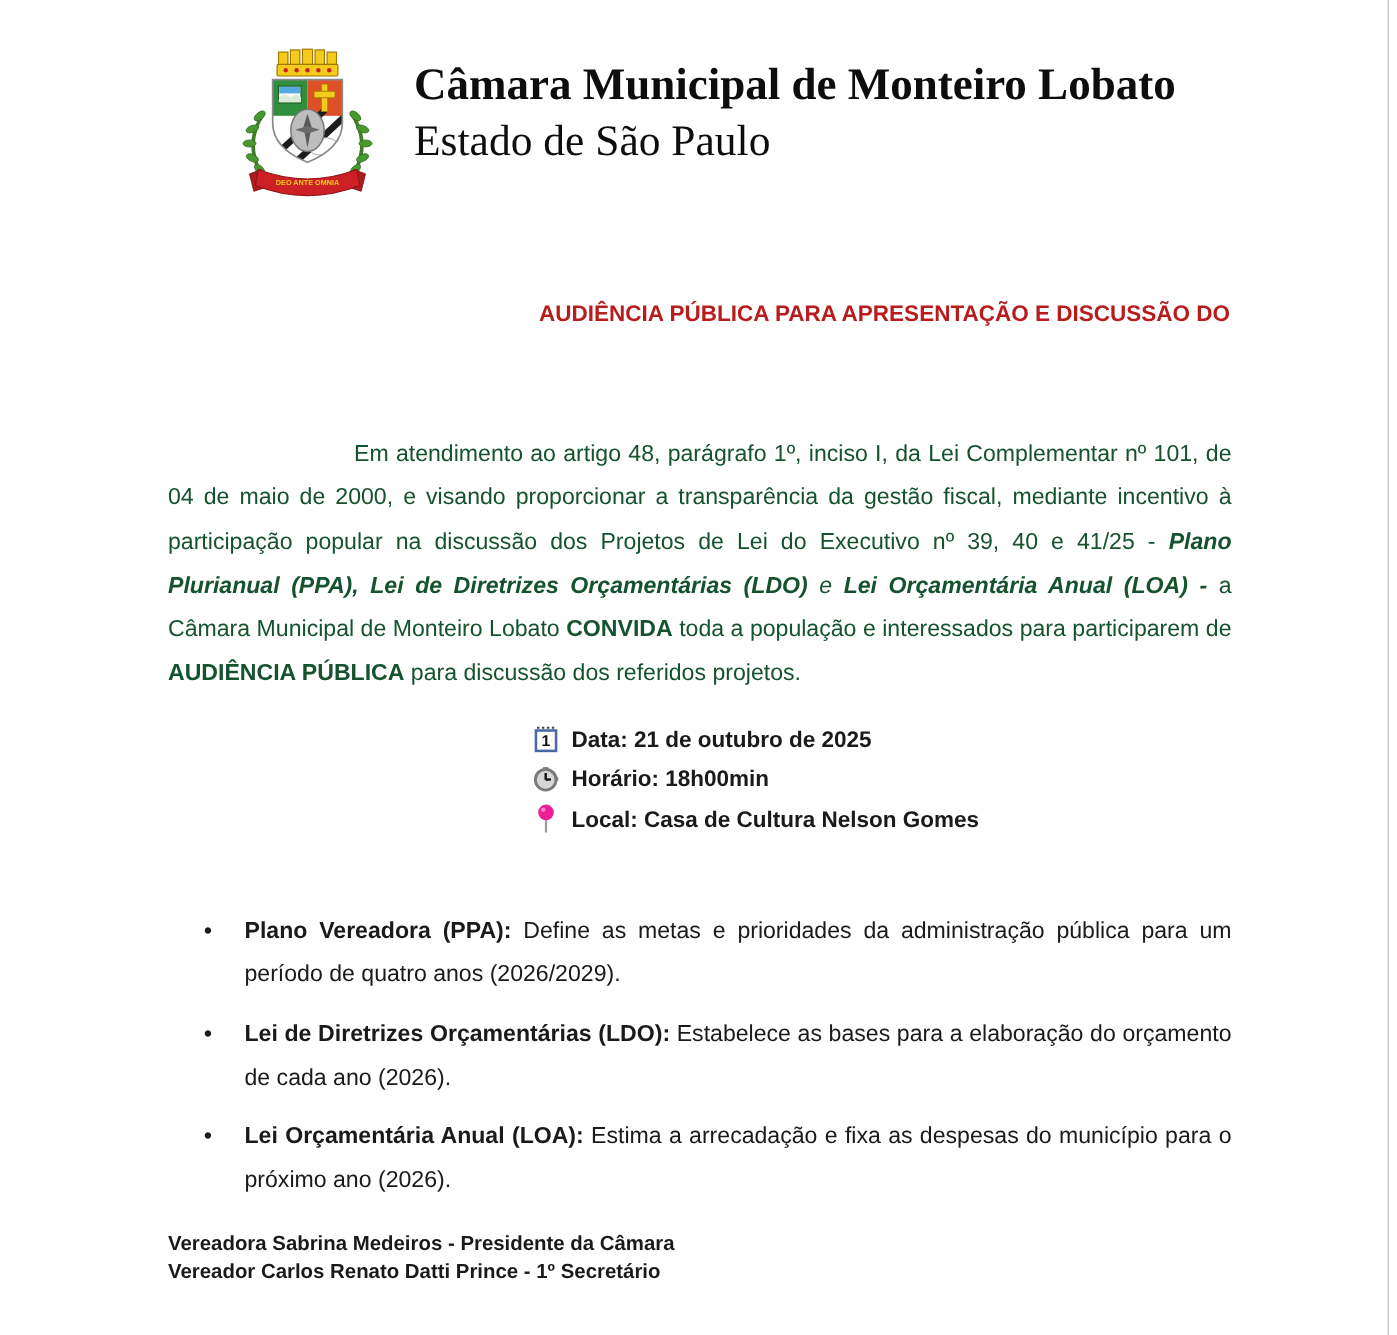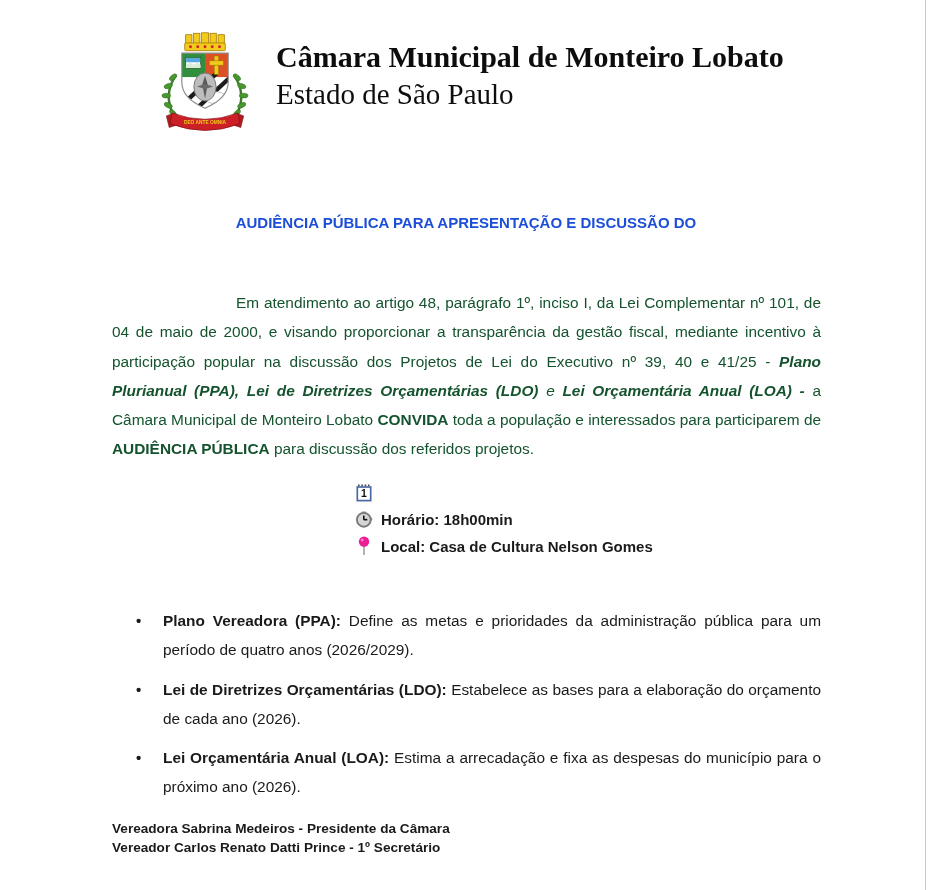--- a/index.html
+++ b/index.html
@@ -11,22 +11,22 @@
   .b{font-weight:bold;}
   .i{font-style:italic;}
   
   .page-edge{position:absolute;top:0;bottom:0;left:925px;width:1px;background:#c9c9c9;}
   
   .crest{position:absolute;left:147px;top:26px;width:116px;height:118px;}
   .header-text{position:absolute;left:276px;top:38px;width:548px;text-align:left;color:#0d0d0d;}
   .org-name{font-family:"Liberation Serif","DejaVu Serif",serif;font-weight:bold;font-size:30px;line-height:38px;}
   .state-name{font-family:"Liberation Serif","DejaVu Serif",serif;font-size:29px;line-height:36px;}
   
-  .doc-title{position:absolute;left:112px;top:206px;width:708px;text-align:center;
-    font-weight:bold;font-size:15px;line-height:34px;color:#1d4ed8;}
+  .doc-title{position:absolute;left:112px;top:193px;width:708px;text-align:right;
+    font-weight:bold;font-size:15px;line-height:34px;color:#b91c1c;}
   
   .intro{position:absolute;left:112px;top:288px;width:709px;text-align:justify;
     font-size:15.4px;line-height:29.3px;color:#14532d;text-indent:124px;}
   
   .event{position:absolute;left:354px;top:480px;color:#1a1a1a;}
   .event-row{display:flex;align-items:center;height:26.5px;font-weight:bold;font-size:15px;}
   .event-icon{width:20px;height:20px;display:flex;align-items:center;justify-content:center;margin-right:7px;flex:0 0 20px;}
   
   .bullets{position:absolute;left:132px;top:606px;width:689px;color:#1a1a1a;}
   .bullet-item{display:flex;margin-bottom:10px;}
@@ -131,20 +131,21 @@
 
 <div class="event">
   <div class="event-row">
     <span class="event-icon">
       <svg viewBox="0 0 16 18" width="16" height="18">
         <line x1="2" y1="1.2" x2="14" y2="1.2" stroke="#444" stroke-width="1.4" stroke-dasharray="1.6 1.7"></line>
         <rect x="1.3" y="3" width="13.4" height="13.6" fill="#ffffff" stroke="#4a69a5" stroke-width="1.7"></rect>
         <text x="8" y="13.4" text-anchor="middle" font-size="10.5" font-weight="bold" fill="#111" font-family="Liberation Sans, sans-serif">1</text>
       </svg>
     </span>
+    <span>Data: 21 de outubro de 2025</span>
   </div>
   <div class="event-row">
     <span class="event-icon">
       <svg viewBox="0 0 18 17" width="18" height="17">
         <rect x="14.6" y="6.8" width="2.6" height="3" fill="#8a8a8a" rx="0.8"></rect>
         <rect x="6.8" y="0.4" width="4" height="2" fill="#8a8a8a" rx="0.8"></rect>
         <circle cx="8.8" cy="8.8" r="6.9" fill="#d6d6d6" stroke="#7a7a7a" stroke-width="1.9"></circle>
         <line x1="8.8" y1="8.8" x2="8.8" y2="4.4" stroke="#111" stroke-width="1.6"></line>
         <line x1="8.8" y1="8.8" x2="12.3" y2="8.6" stroke="#111" stroke-width="1.6"></line>
       </svg>

